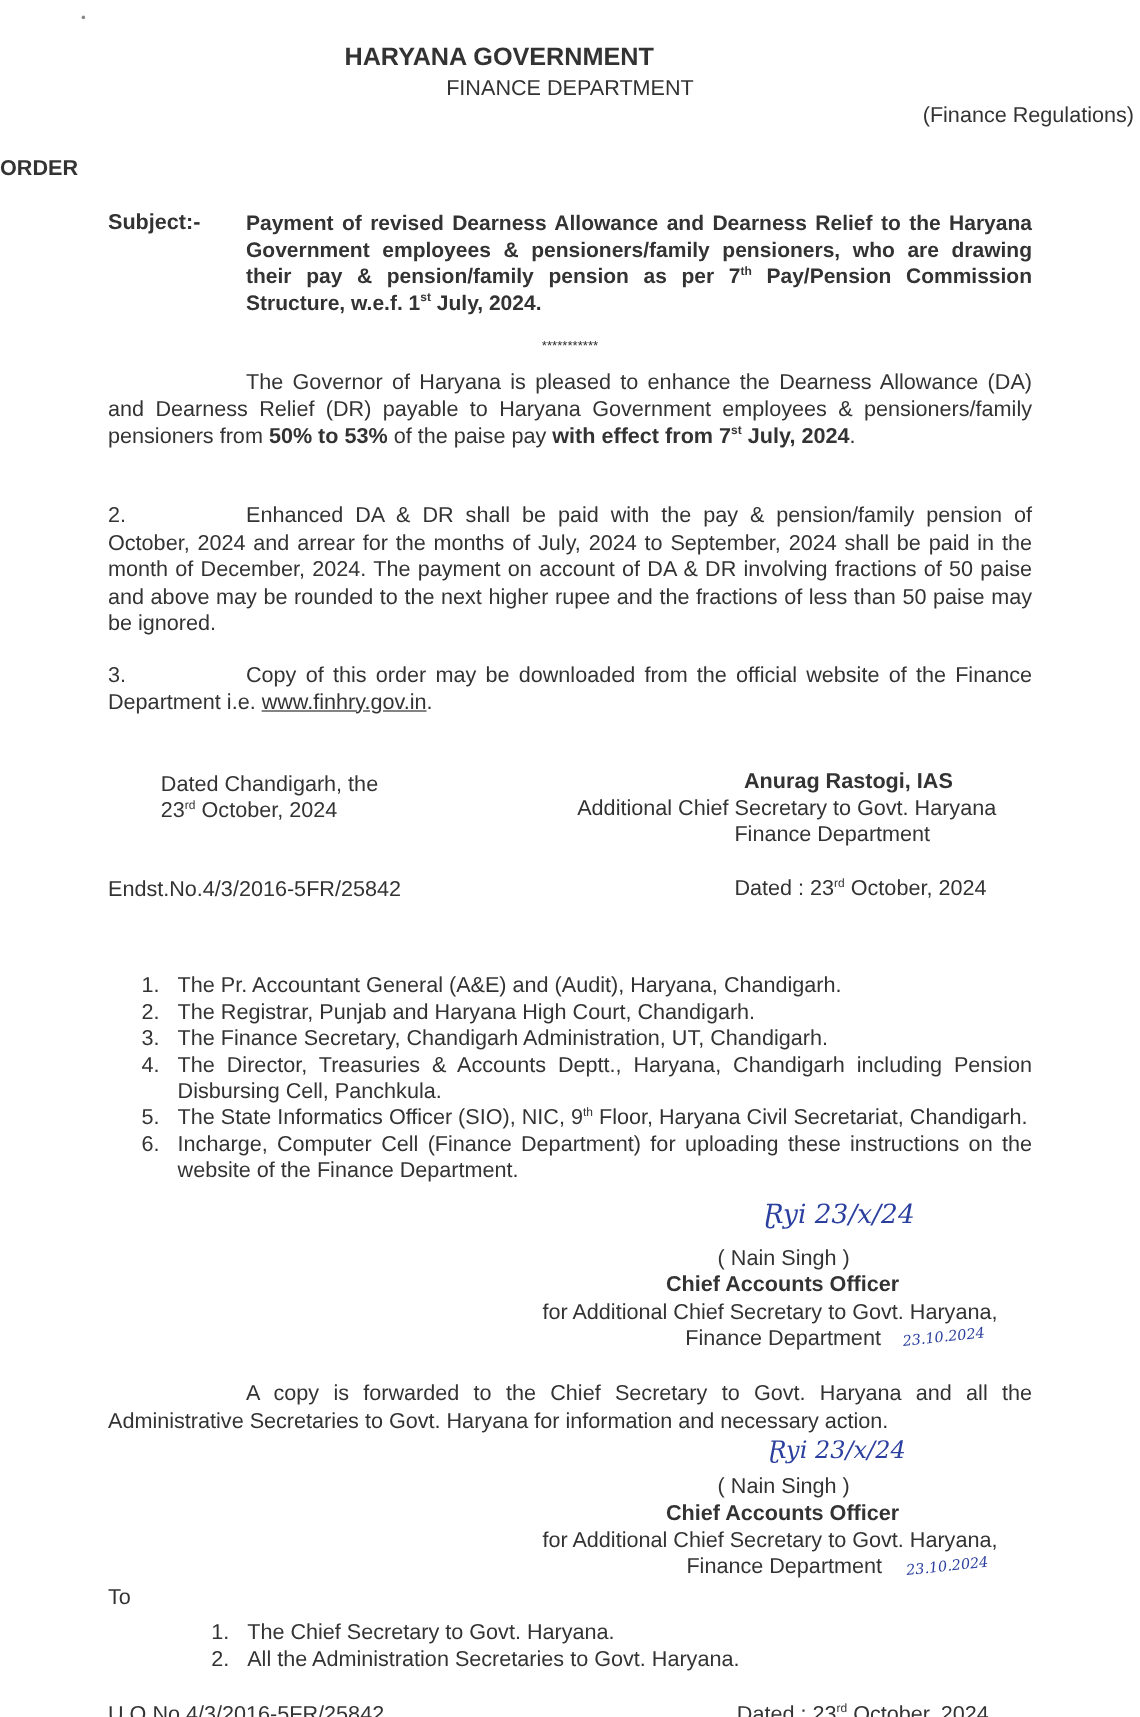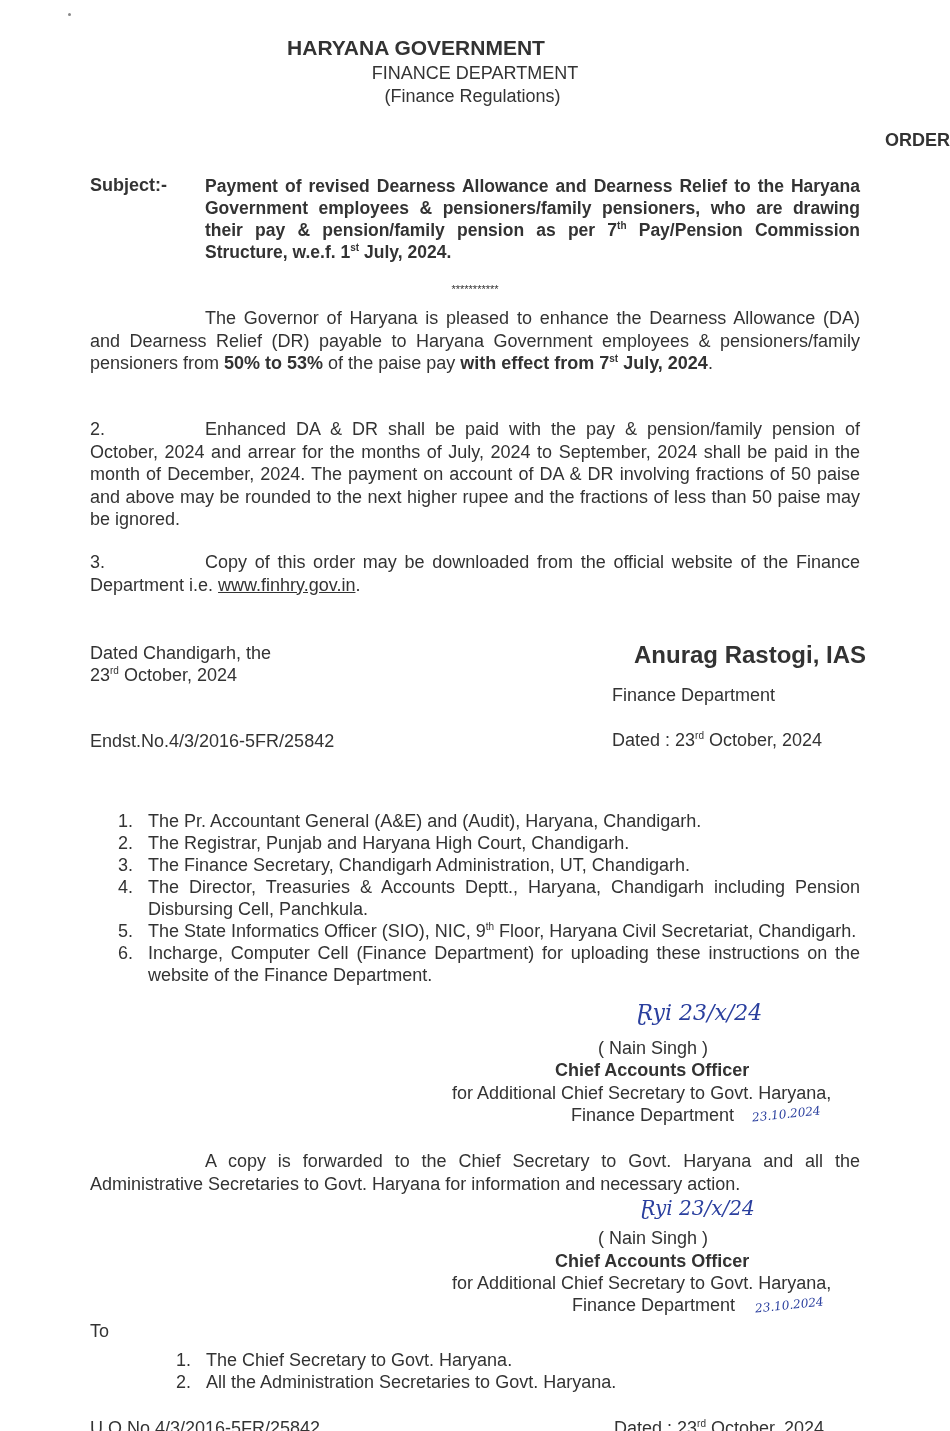--- a/index.html
+++ b/index.html
@@ -7,30 +7,30 @@
       width: 950px; height: 1431px; overflow: hidden; position: relative;
       font-family: "Liberation Sans", sans-serif; color: #333333;
     }
     .page { position: absolute; left: 0; top: 0; width: 950px; height: 1431px; }
     .abs { position: absolute; white-space: nowrap; }
     .speck { position: absolute; left: 68px; top: 13px; width: 3px; height: 3px; border-radius: 50%; background: #888; }
     .narrow { font-family: "Liberation Sans Narrow", "Liberation Sans", sans-serif; }
     .b { font-weight: bold; }
     .head1 { left: 0; width: 832px; top: 36px; font-size: 21px; font-weight: bold; text-align: center; color: #333; }
     .head2 { left: 0; width: 950px; top: 63px; font-size: 18px; text-align: center; }
-    .head3 { left: 0; width: 945px; top: 86px; font-size: 18px; text-align: center; }
-    .order { left: 0; width: 950px; top: 130px; font-size: 18px; font-weight: bold; text-align: right; }
+    .head3 { left: 0; width: 945px; top: 86px; font-size: 18px; text-align: right; }
+    .order { left: 0; width: 950px; top: 130px; font-size: 18px; font-weight: bold; text-align: left; }
     .subject-label { left: 90px; top: 175px; font-size: 18px; font-weight: bold; }
     .subject-text { position: absolute; left: 205px; top: 175px; width: 655px; font-size: 17.5px; font-weight: bold; line-height: 22px; text-align: justify; text-align-last: left; }
     .stars { left: 0; width: 950px; top: 283px; font-size: 11px; text-align: center; letter-spacing: 0px; }
     .para { position: absolute; left: 90px; width: 770px; font-size: 18px; line-height: 22.5px; text-align: justify; }
     .para .indent { display: inline-block; width: 115px; }
     sup { font-size: 10px; line-height: 0; vertical-align: super; }
     .link { text-decoration: underline; margin-top: 10px; }
-    .sig-block { position: absolute; font-size: 18px; line-height: 22px; }
+    .sig-block { position: absolute; font-size: 18px; line-height: 22px; margin-left: 44px; }
     .list { position: absolute; left: 118px; width: 742px; font-size: 18px; line-height: 22px; }
     .list .item { display: flex; }
     .list .num { width: 30px; flex: none; }
     .list .txt { flex: 1; text-align: justify; }
     .sign { position: absolute; color: #2a3f9e; font-family: "DejaVu Serif", serif; font-style: italic; }
     .to-list { position: absolute; left: 176px; font-size: 18px; line-height: 22px; }
     .to-list .item { display: flex; }
     .to-list .num { width: 30px; }
   </style>
 </head>
@@ -53,21 +53,22 @@
 
   <div class="para narrow" style="top:418px;"><span class="indent">2.</span><span>Enhanced DA &amp; DR shall be paid with the pay &amp; pension/family pension of October, 2024 and arrear for the months of July, 2024 to September, 2024 shall be paid in the month of December, 2024.  The payment on account of DA &amp; DR involving fractions of 50 paise and above may be rounded to the next higher rupee and the fractions of less than 50 paise may be ignored.</span></div>
 
   <div class="para narrow" style="top:551px;"><span class="indent">3.</span><span>Copy of this order may be downloaded from the official website of the Finance Department i.e. </span><span class="link">www.finhry.gov.in</span><span>.</span></div>
 
   <div class="sig-block narrow" style="left:90px; top:642px;">
     <div>Dated Chandigarh, the</div>
     <div><span>23</span><sup>rd</sup><span> October, 2024</span></div>
   </div>
 
-  <div class="abs narrow b" style="left:634px; top:641px; font-size:24px;">Anurag Rastogi, IAS</div>
+  <div class="abs narrow b" style="left:620px; top:641px; font-size:18px;">Anurag Rastogi, IAS</div>
+  <div class="abs narrow" style="left:481px; top:663px; font-size:18px;">Additional Chief Secretary to Govt. Haryana</div>
   <div class="abs narrow" style="left:612px; top:685px; font-size:18px;">Finance Department</div>
 
   <div class="abs narrow" style="left:90px; top:731px; font-size:18px;">Endst.No.4/3/2016-5FR/25842</div>
   <div class="abs narrow" style="left:612px; top:730px; font-size:18px;"><span>Dated : 23</span><sup>rd</sup><span> October, 2024</span></div>
 
   <div class="list narrow" style="top:810px;">
     <div class="item">
         <span class="num">1.</span>
         <span class="txt">The Pr. Accountant General (A&amp;E) and (Audit), Haryana, Chandigarh.</span>
       </div>

